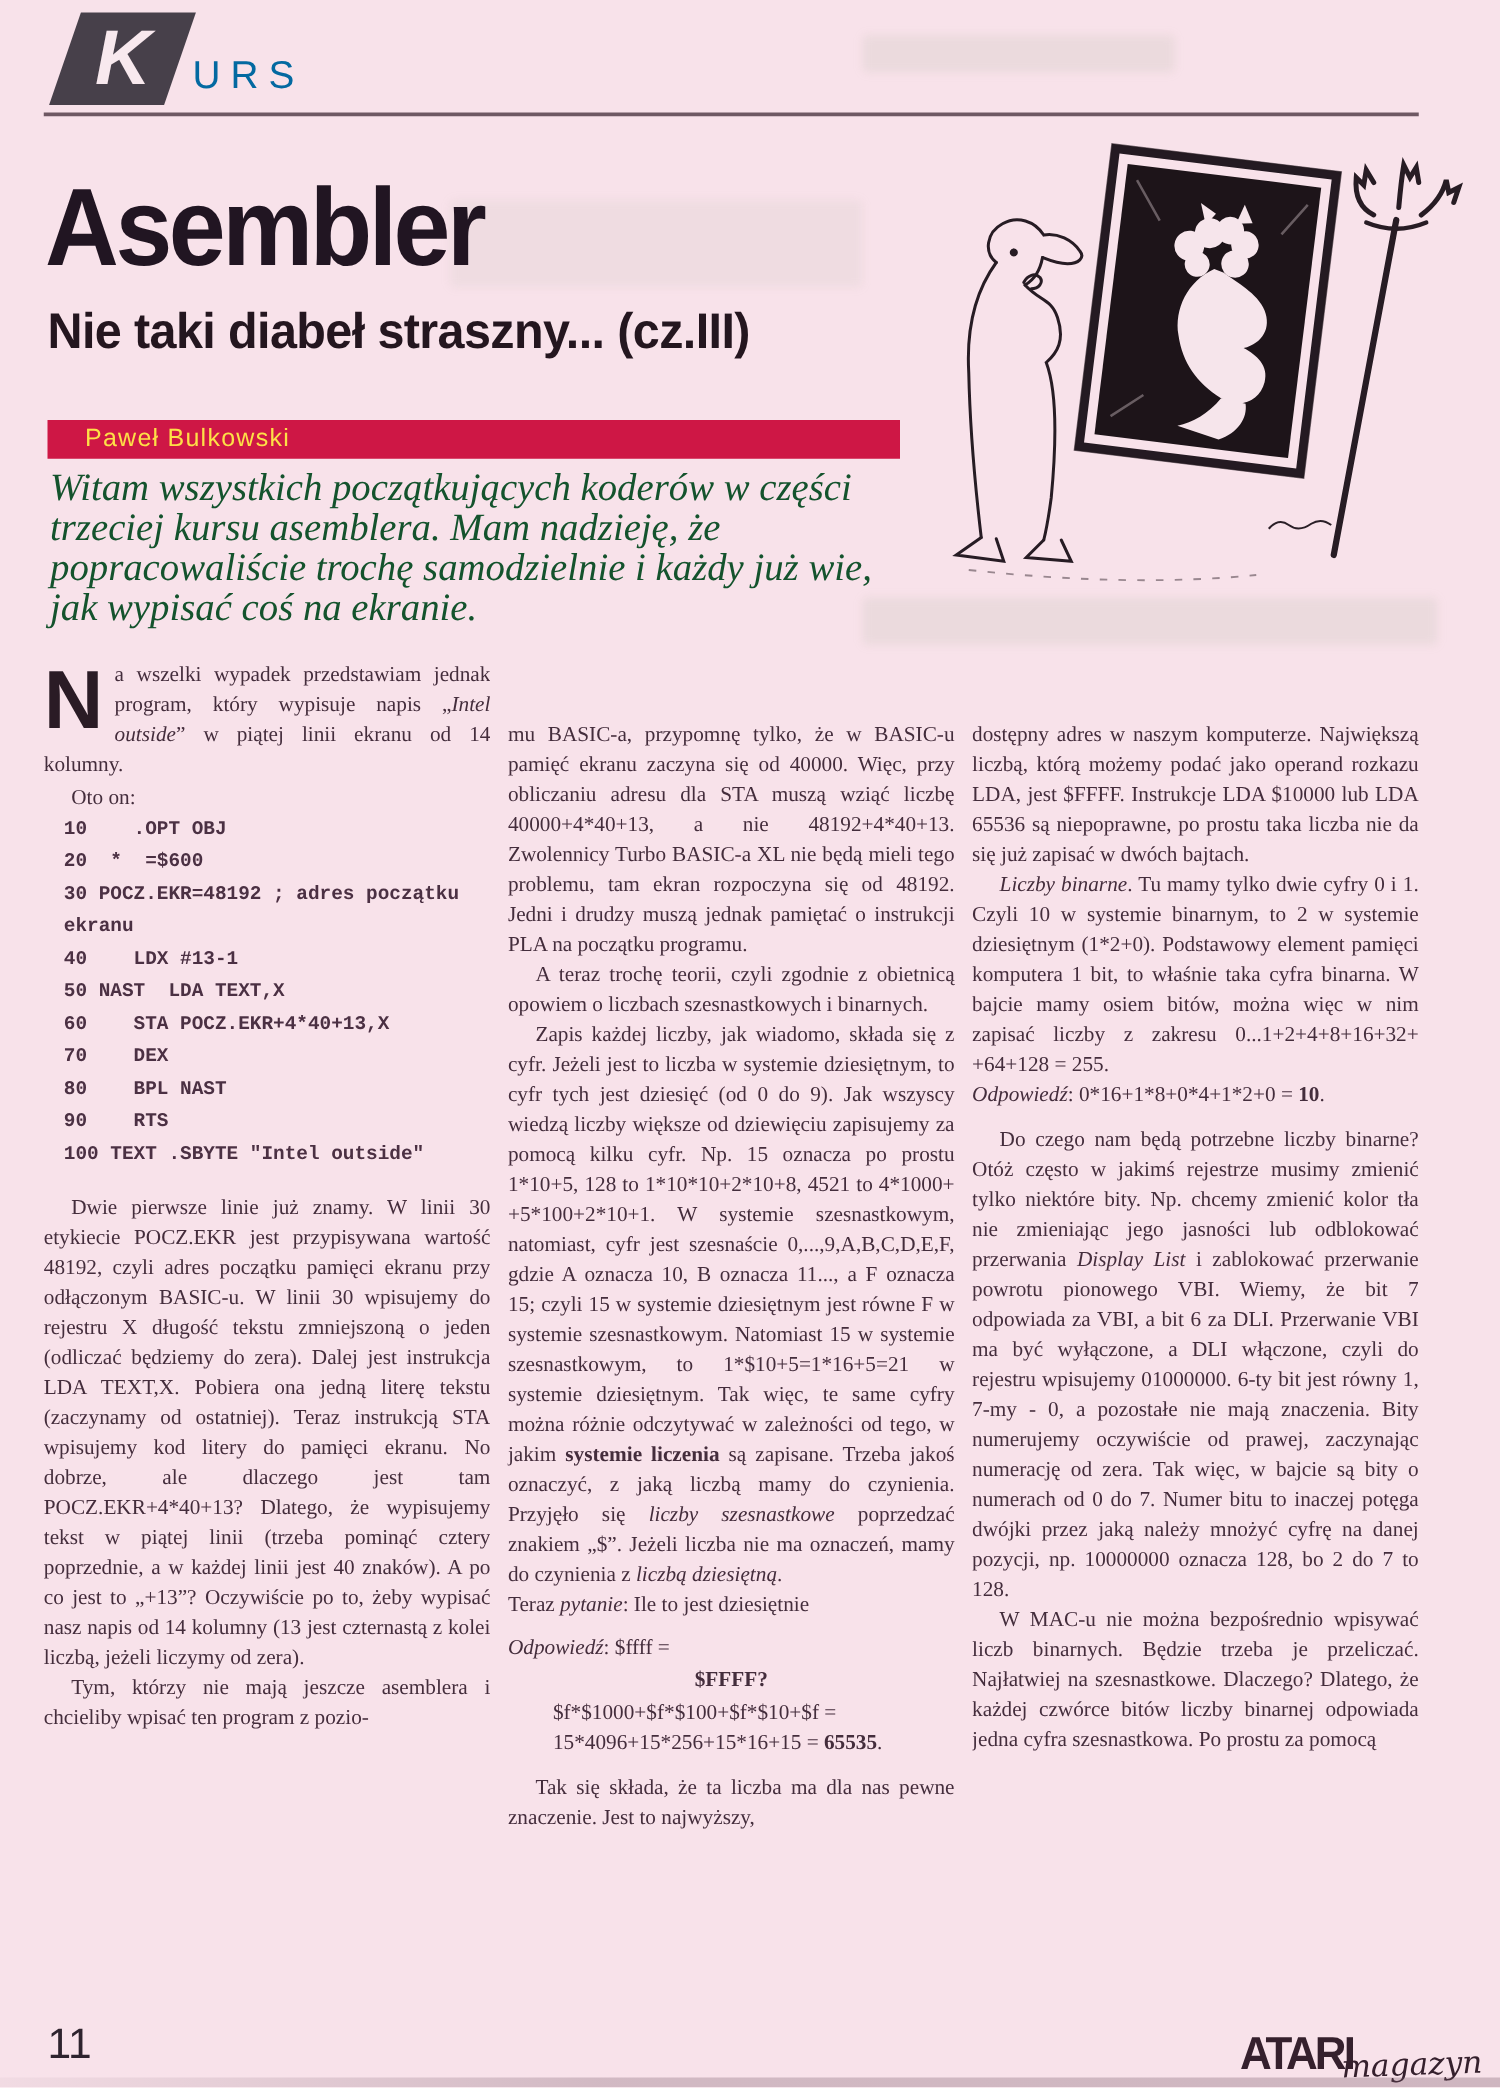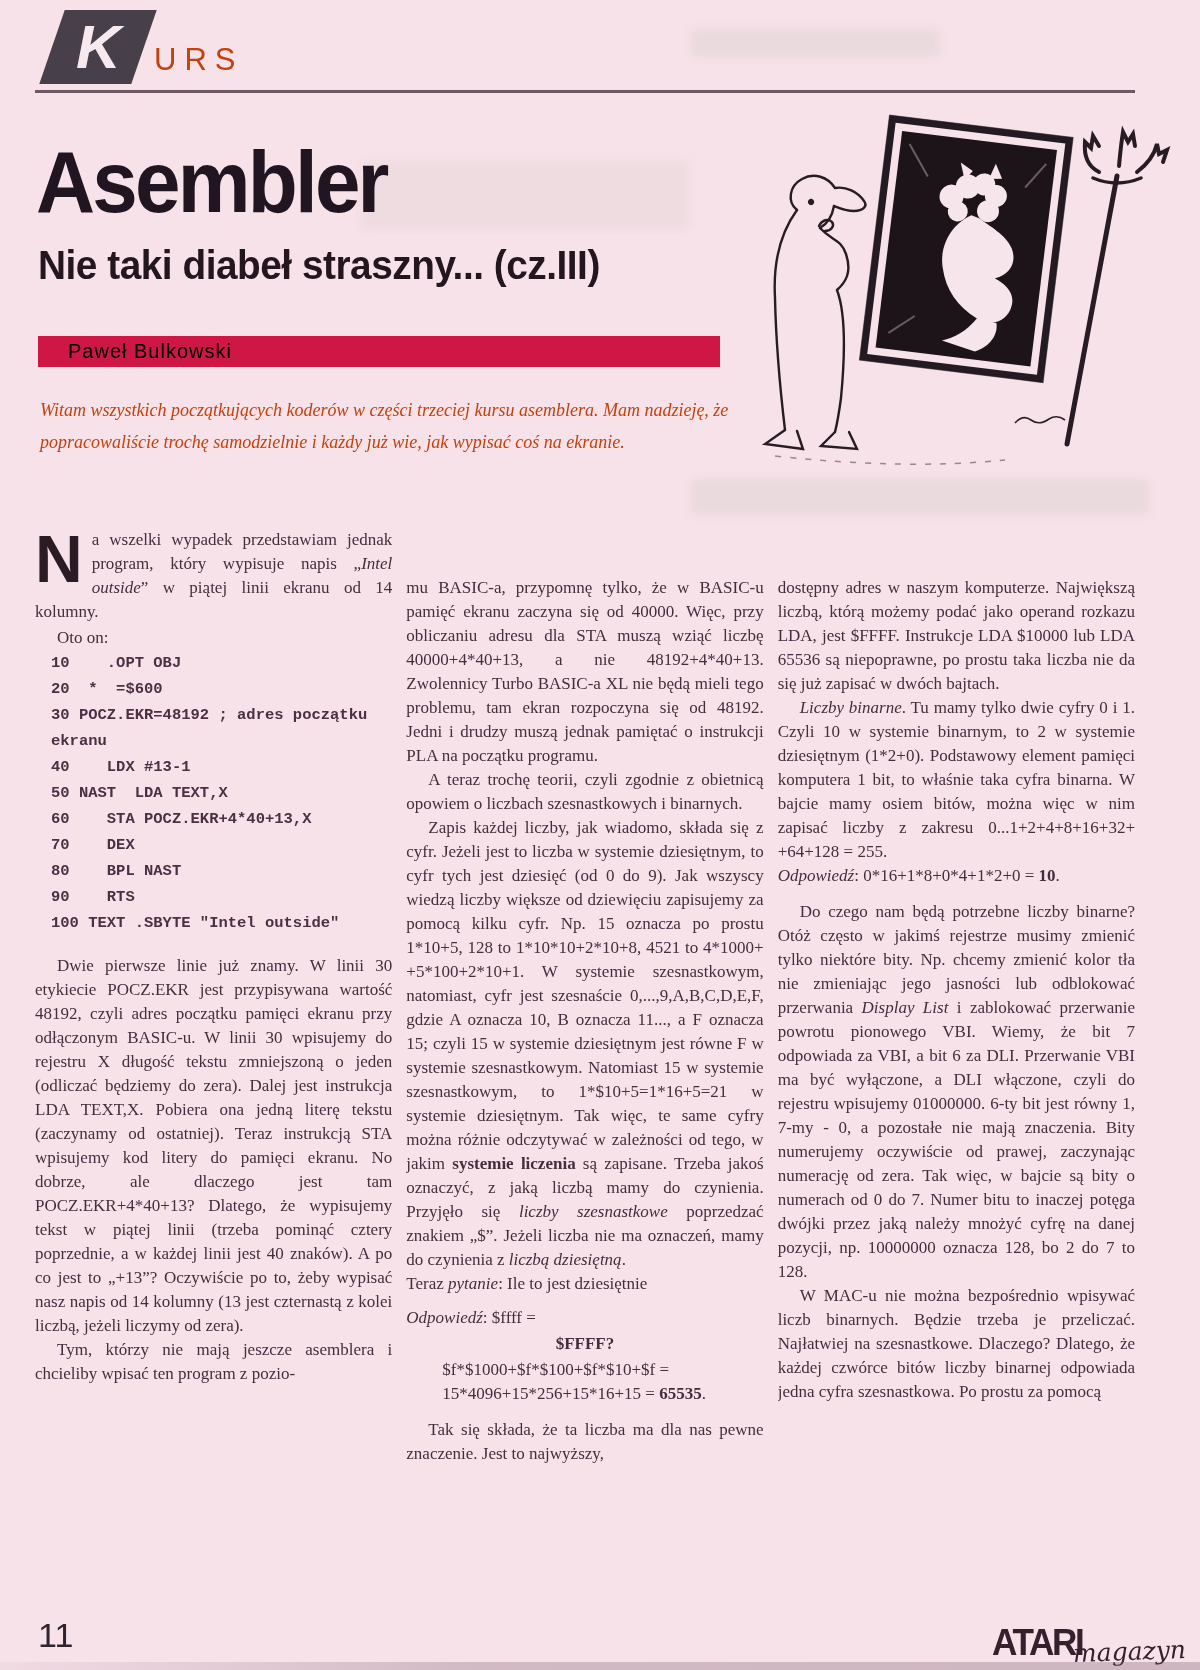--- a/index.html
+++ b/index.html
@@ -21,21 +21,21 @@
     display:flex;align-items:center;justify-content:center;
   }
   .kurs-k{
     transform:skewX(19deg);
     font-family:"Liberation Sans",sans-serif;font-weight:bold;font-style:italic;
     font-size:62px;color:#f8e9ee;line-height:1;
   }
   .kurs-rest{
     position:absolute;left:116px;top:34px;
     font-family:"Liberation Sans",sans-serif;font-size:31px;letter-spacing:8px;
-    color:#c2410c;
+    color:#0369a1;
   }
   .head-rule{position:absolute;left:35px;top:90px;width:1100px;height:3px;background:#6e5863;}
   
   .title{
     position:absolute;left:36px;top:138px;
     font-family:"Liberation Sans",sans-serif;font-weight:bold;
     font-size:88px;letter-spacing:-3px;line-height:1;color:#211522;
     transform:scaleX(.93);transform-origin:left top;
   }
   .subtitle{
@@ -44,26 +44,26 @@
     font-size:40px;letter-spacing:-.5px;color:#24161f;
     transform:scaleX(.97);transform-origin:left top;
   }
   
   .author-banner{
     position:absolute;left:38px;top:336px;width:682px;height:31px;
     background:#ce1745;display:flex;align-items:center;
   }
   .author-banner span{
     margin-left:30px;font-family:"Liberation Sans",sans-serif;
-    font-size:20px;color:#000000;letter-spacing:1px;
+    font-size:20px;color:#fde047;letter-spacing:1px;
   }
   
   .lede{
-    position:absolute;left:40px;top:394px;width:690px;
-    font-style:italic;font-size:18px;line-height:32px;color:#c2410c;
+    position:absolute;left:40px;top:374px;width:690px;
+    font-style:italic;font-size:31px;line-height:32px;color:#14532d;
   }
   
   .illustration{position:absolute;left:715px;top:108px;width:460px;height:375px;}
   
   .columns{
     position:absolute;left:35px;top:528px;width:1100px;height:1092px;
     display:flex;gap:14px;
   }
   .col{flex:1;overflow:hidden;font-size:17px;line-height:24px;text-align:justify;}
   .col.pad-top{padding-top:48px;}

